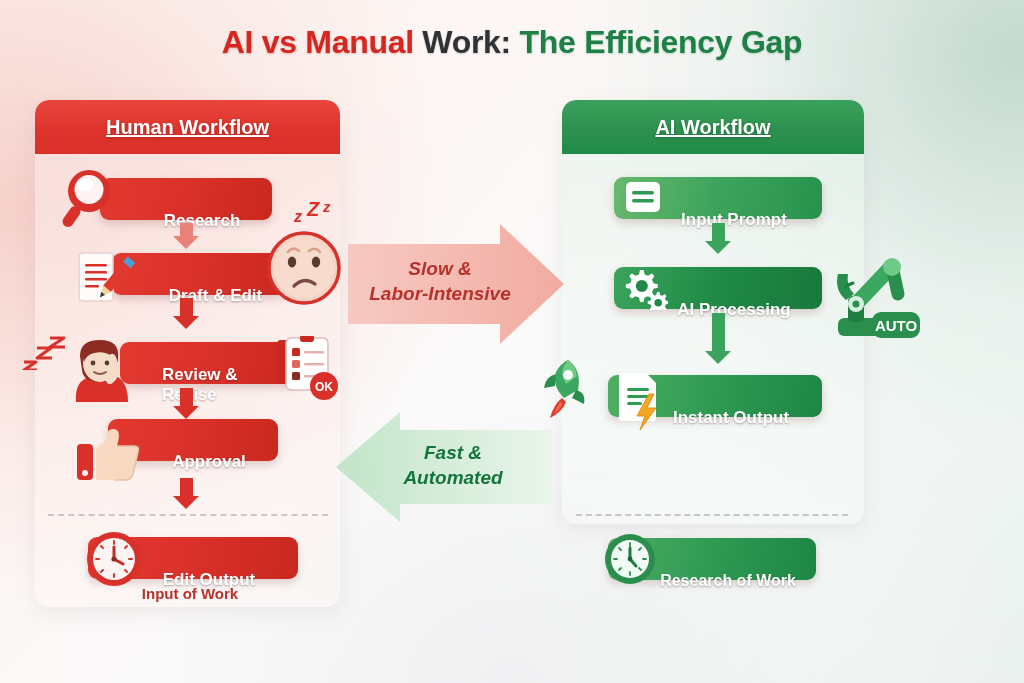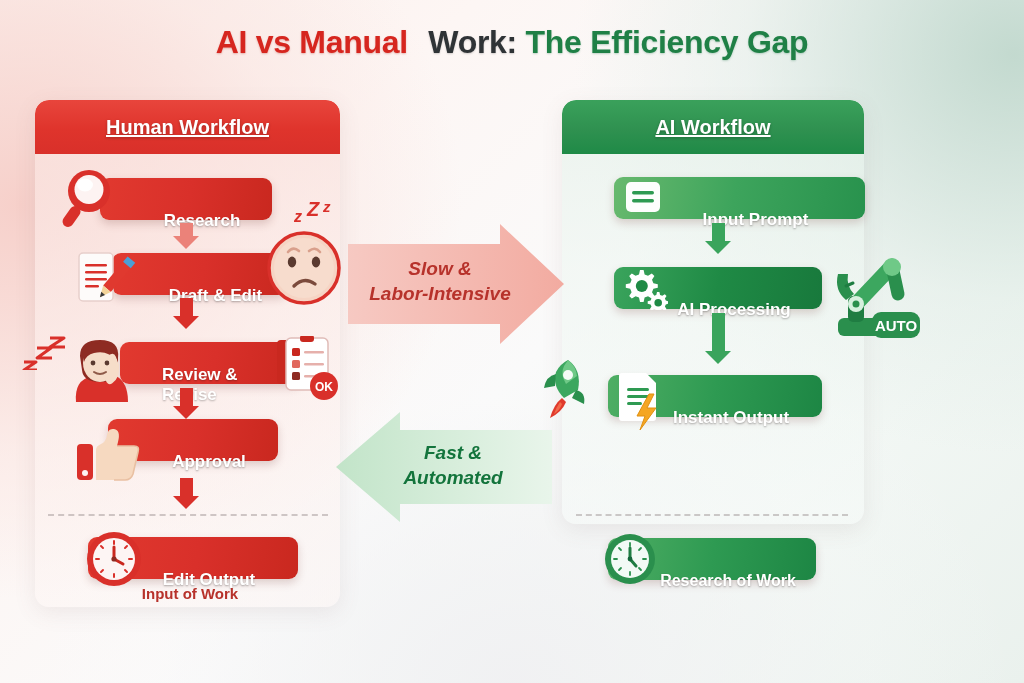--- a/index.html
+++ b/index.html
@@ -15,21 +15,21 @@
   }
   #stage { position:absolute; inset:0; }
 
   
   .title {
     position:absolute; top:24px; left:0; width:1024px; text-align:center;
     font-size:32px; font-weight:bold; letter-spacing:-0.3px;
     white-space:nowrap;
   }
   .t-red   { color:#d6261f; text-shadow:0 1px 2px rgba(180,40,30,0.30); }
-  .t-dark  { color:#2f3336; text-shadow:0 1px 2px rgba(0,0,0,0.18);padding-left:12px; }
+  .t-dark  { color:#2f3336; text-shadow:0 1px 2px rgba(0,0,0,0.18); }
   .t-green { color:#1f8046; text-shadow:0 1px 2px rgba(20,110,60,0.26); }
 
   
   .panel {
     position:absolute; border-radius:14px; overflow:hidden;
     box-shadow:0 6px 22px rgba(120,90,90,0.10);
   }
   #panel-human {
     left:35px; top:100px; width:305px; height:507px;
     background:linear-gradient(180deg, rgba(250,226,222,0.72) 0%, rgba(252,238,235,0.60) 40%, rgba(253,246,244,0.55) 100%);
@@ -242,21 +242,21 @@
     <line x1="30" y1="29" x2="30" y2="17" stroke="#c9281f" stroke-width="3" stroke-linecap="round"></line>
     <line x1="30" y1="29" x2="39" y2="34" stroke="#c9281f" stroke-width="3" stroke-linecap="round"></line>
     <circle cx="30" cy="29" r="2.6" fill="#8e2b22"></circle>
   </svg>
   <div class="caption" style="left:60px; top:585px; width:260px; color:#b7322b;">Input of Work</div>
 
   <div class="panel" id="panel-ai">
     <div class="panel-header">AI Workflow</div>
   </div>
 
-  <div class="bar bar-grn" style="left:614px; top:177px; width:251px;">
+  <div class="bar bar-grn" style="left:614px; top:177px; width:208px;">
     <span class="lbl">Input Prompt</span>
   </div>
   <svg class="ic" style="left:624px; top:180px;" width="38" height="36" viewBox="0 0 38 36">
     <rect x="2" y="2" width="34" height="30" rx="5" fill="#fdfefd"></rect>
     <rect x="8" y="11" width="22" height="3.4" rx="1.7" fill="#2e9a52"></rect>
     <rect x="8" y="19" width="22" height="3.4" rx="1.7" fill="#2e9a52"></rect>
   </svg>
 
   <div class="vdown ar-grn" style="left:705px; top:223px;">
     <div class="shaft" style="height:18px;"></div>

